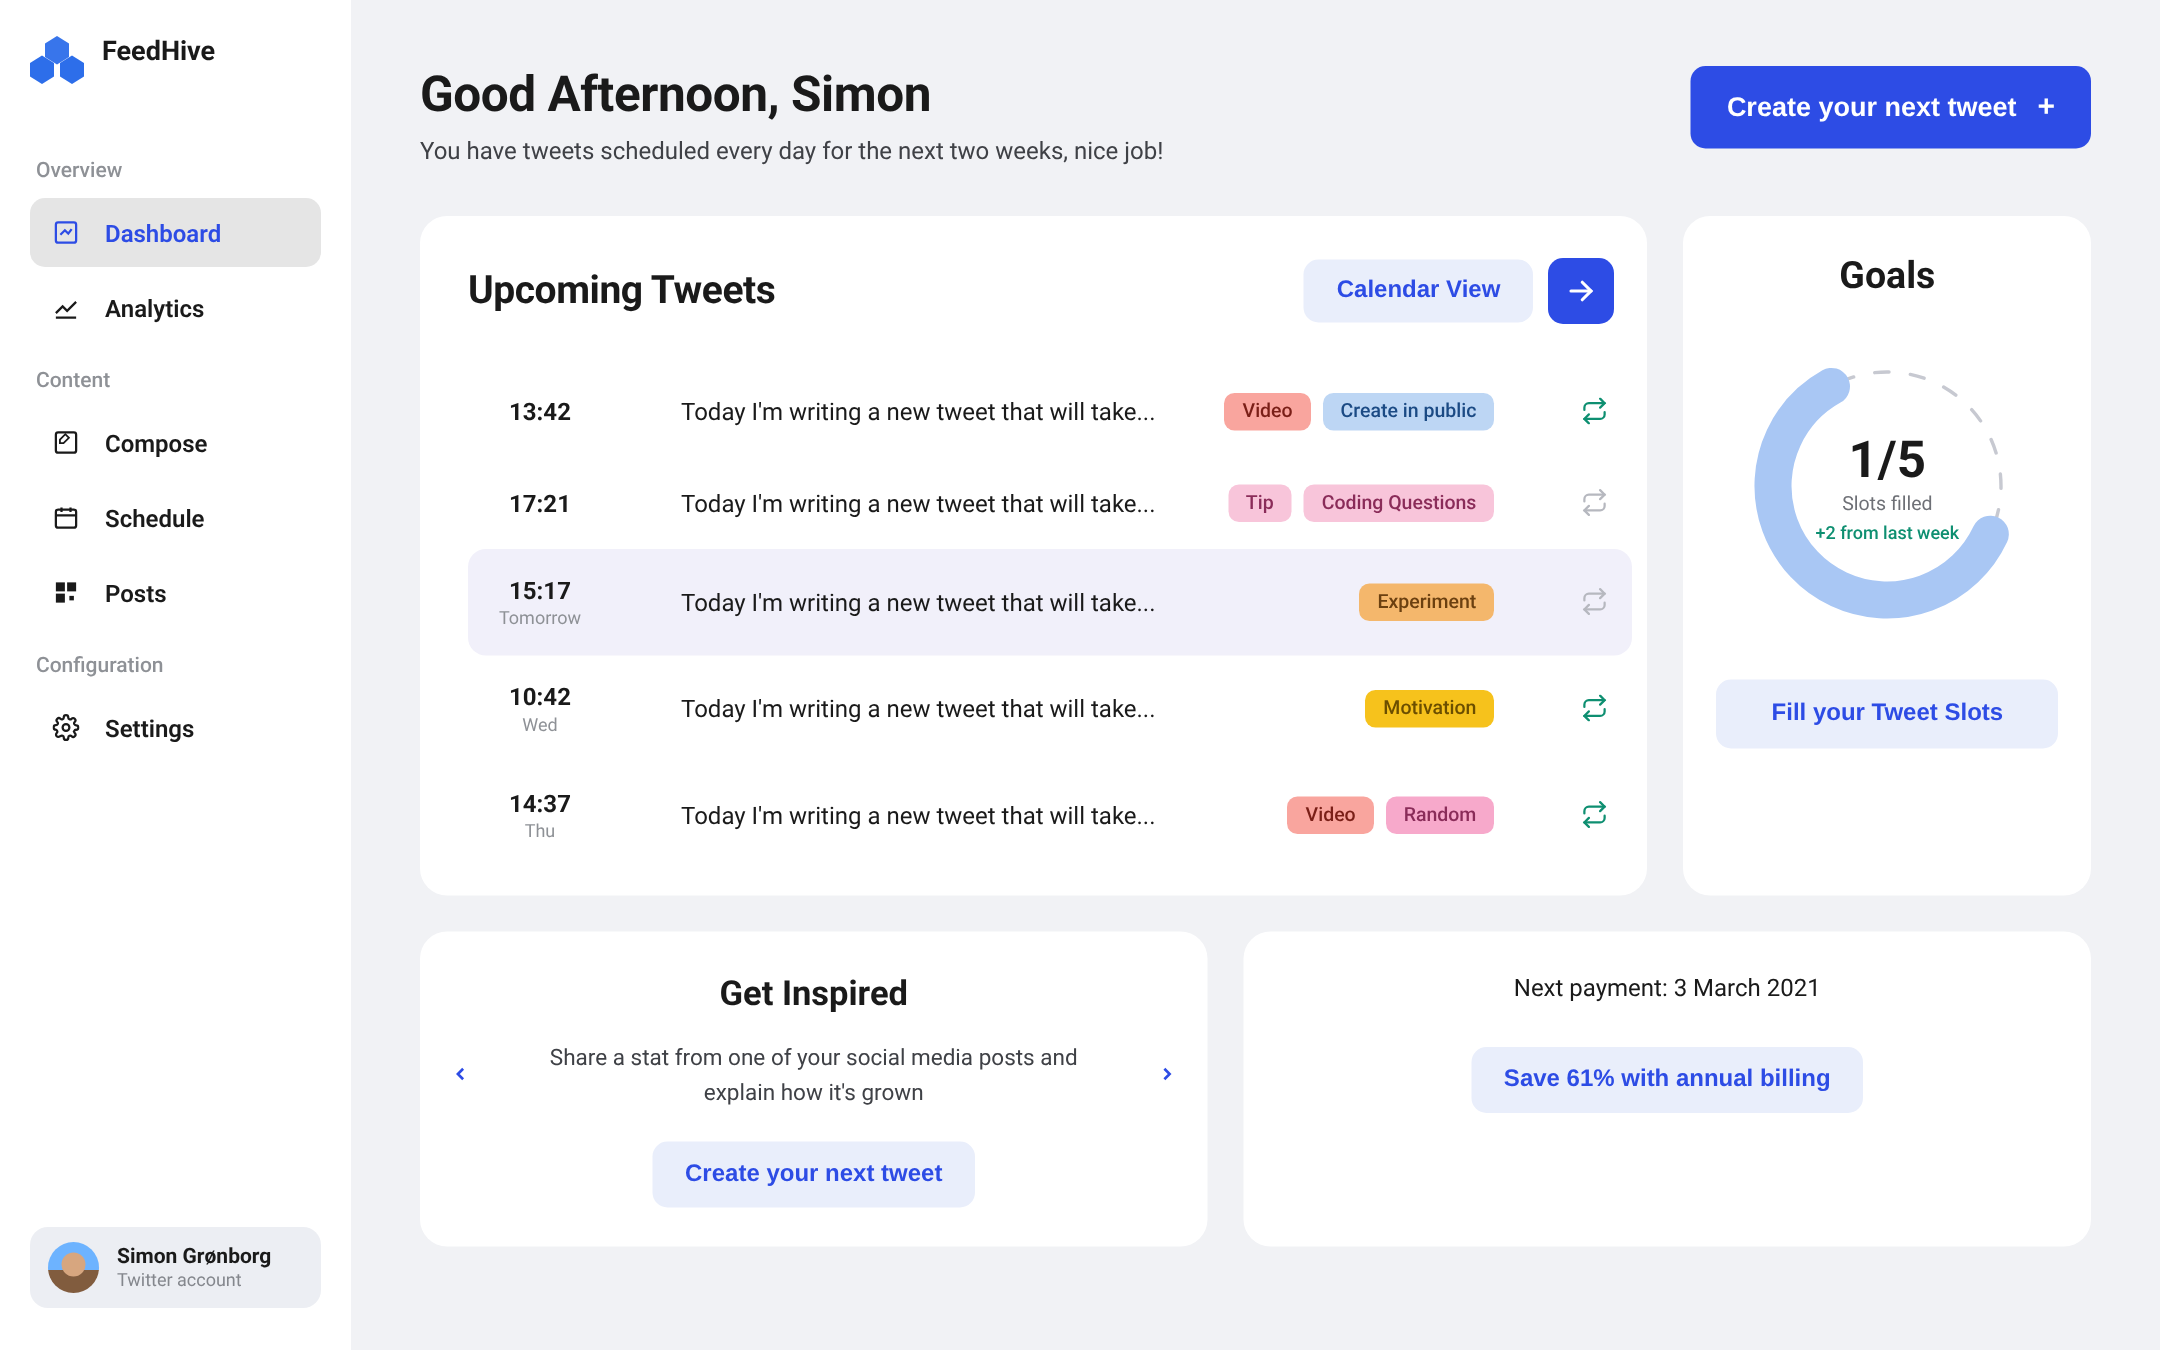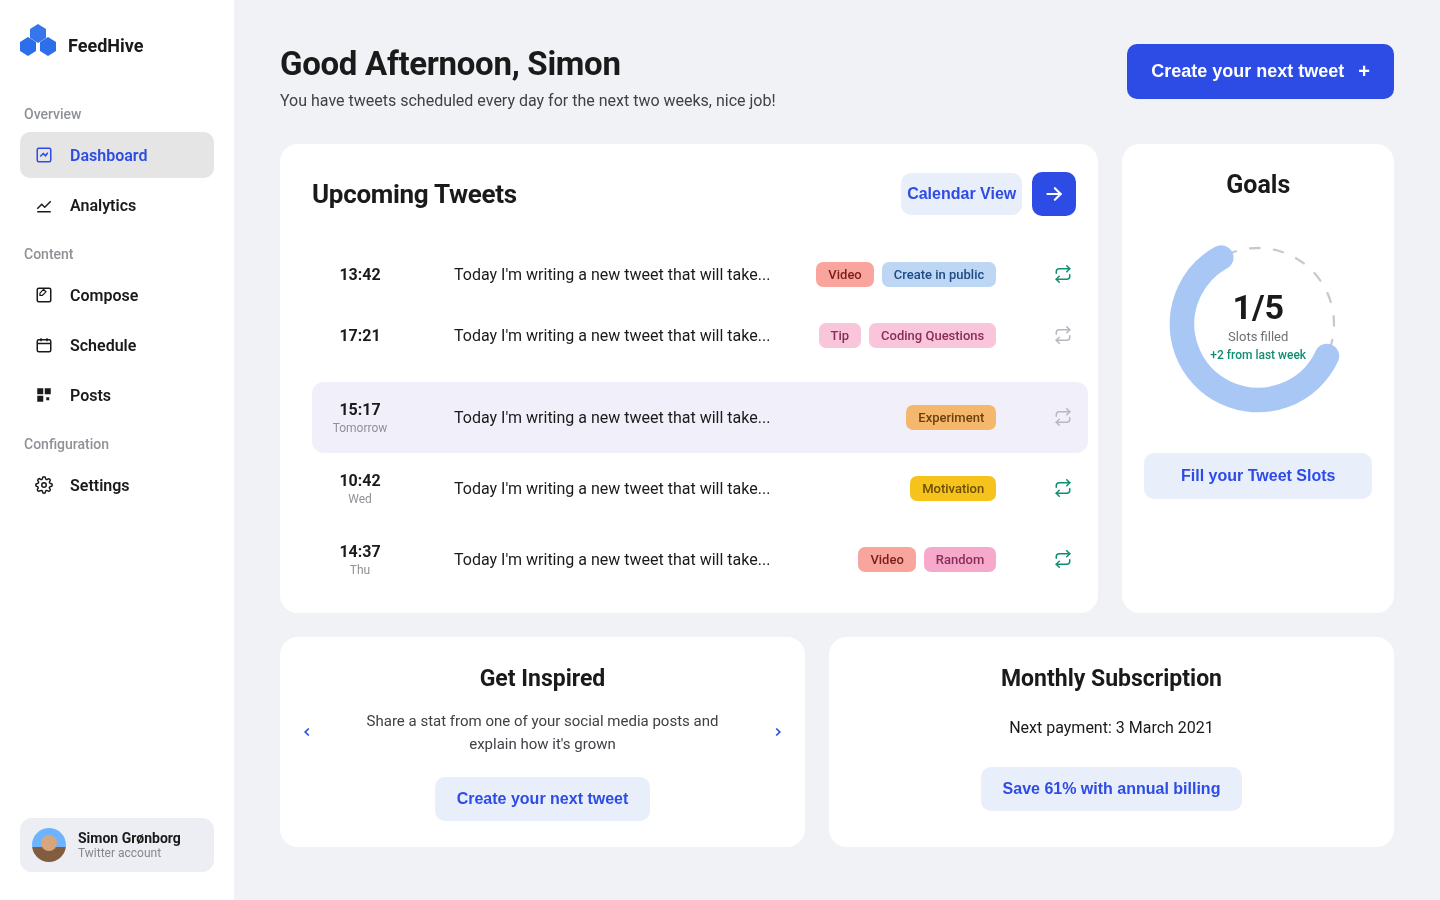--- a/index.html
+++ b/index.html
@@ -14,21 +14,21 @@
 }
 .sidebar {
   width: 234px;
   background: #fff;
   height: 100%;
   display: flex;
   flex-direction: column;
   padding: 24px 20px;
   position: relative;
 }
-.logo-row { display: flex; align-items: flex-end; gap: 12px; margin-bottom: 36px; }
+.logo-row { display: flex; align-items: flex-start; gap: 12px; margin-bottom: 36px; }
 .logo-mark svg { display:block; }
 .logo-text { font-weight: 700; font-size: 18px; color: #1a1a1a; }
 .section-label { font-size: 14px; color: #8e9196; font-weight: 500; margin: 14px 4px 10px; }
 .nav-item {
   display: flex; align-items: center; gap: 16px;
   padding: 13px 14px; border-radius: 10px; cursor: pointer;
   font-size: 16px; font-weight: 600; color: #1a1a1a; margin-bottom: 4px;
 }
 .nav-item.active { background: #e5e5e5; color: #2d4ce5; }
 .nav-item.active .nav-icon { color: #2d4ce5; }
@@ -54,26 +54,26 @@
   display: inline-flex; align-items: center; gap: 14px;
 }
 .cta-btn .plus { font-size: 20px; font-weight: 700; }
 
 .grid { display: grid; grid-template-columns: 1fr 272px; gap: 24px; }
 .card { background: #fff; border-radius: 18px; }
 .upcoming { padding: 28px 10px 18px 32px; }
 .upcoming-head { display: flex; justify-content: space-between; align-items: center; padding-right: 12px; margin-bottom: 28px; }
 .card-title { font-size: 26px; font-weight: 700; letter-spacing:-0.3px; }
 .view-group { display: flex; align-items: center; gap: 10px; }
-.cal-view-btn { background: #e9eefb; color: #2d4ce5; border: none; border-radius: 10px; padding: 12px 6px; font-size: 16px; font-weight: 700; cursor:pointer;}
+.cal-view-btn { background: #e9eefb; color: #2d4ce5; border: none; border-radius: 10px; padding: 12px 22px; font-size: 16px; font-weight: 700; cursor:pointer;}
 .arrow-btn { background: #2d4ce5; border: none; border-radius: 10px; width: 44px; height: 44px; display:inline-flex;align-items:center;justify-content:center;cursor:pointer;}
 .arrow-btn svg { stroke: #fff; }
 
 .tweet-row { display: flex; align-items: center; padding: 18px 14px 18px 0; border-radius: 12px; gap: 30px; }
-.tweet-row.highlight { background: #f1f0fa; margin-top: 16px; }
+.tweet-row.highlight { background: #f1f0fa; }
 .time-col { width: 96px; text-align: center; }
 .time-main { font-size: 16px; font-weight: 700; }
 .time-sub { font-size: 12px; color: #8e9196; margin-top: 2px; }
 .tweet-text { flex: 1; font-size: 16px; color: #1a1a1a; padding: 0 16px; white-space: nowrap; overflow: hidden; text-overflow: ellipsis; }
 .tags { display: flex; gap: 8px; margin-right: 28px; }
 .tag { font-size: 13px; font-weight: 500; padding: 5px 12px; border-radius: 7px; white-space:nowrap;}
 .tag-red { background: #f9a59e; color: #7a1f17; }
 .tag-blue { background: #bdd6f4; color: #1b4a84; }
 .tag-pink { background: #f8c5da; color: #8a2c59; }
 .tag-pink2 { background: #f7a9cb; color: #8a2c59; }
@@ -336,18 +336,17 @@
       <div class="inspire-text">Share a stat from one of your social media posts and explain how it's grown</div>
       <button class="soft-btn">Create your next tweet</button>
       <button class="nav-chev right">
         <svg width="14" height="14" viewBox="0 0 24 24" fill="none" stroke="currentColor" stroke-width="3">
             <polyline points="9 18 15 12 9 6"></polyline>
           </svg>
       </button>
     </section>
 
     <section class="card sub-card">
-      <div class="sub-title">Monthly Subscription</div>
       <div class="sub-text">Next payment: 3 March 2021</div>
       <button class="soft-btn">Save 61% with annual billing</button>
     </section>
   </div>
 </main>
 
 </body></html>

